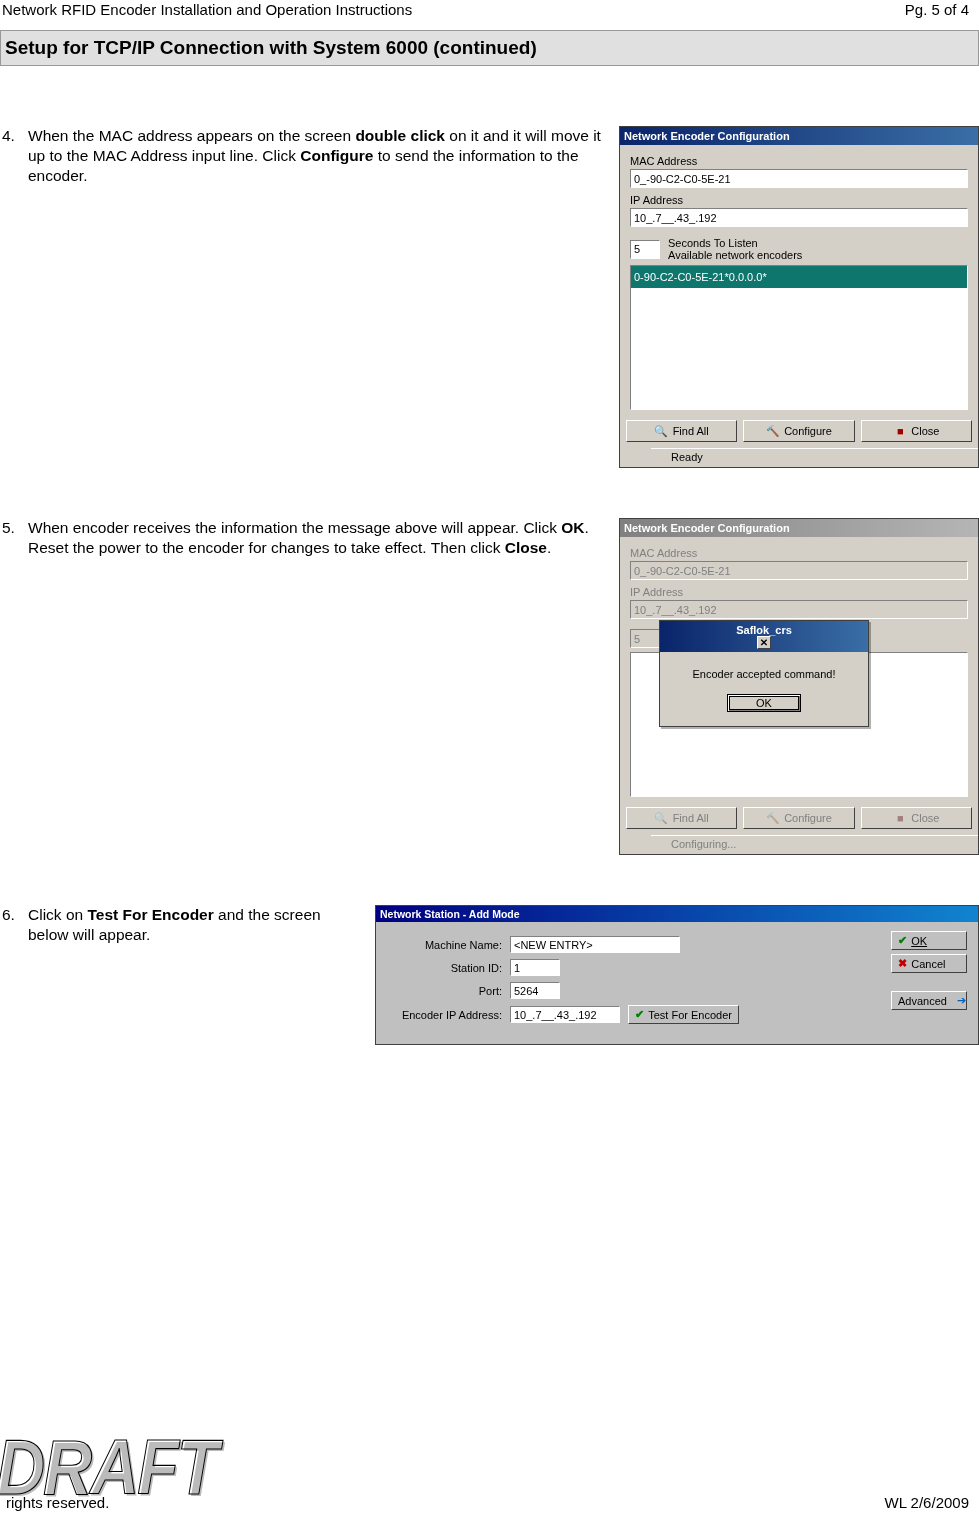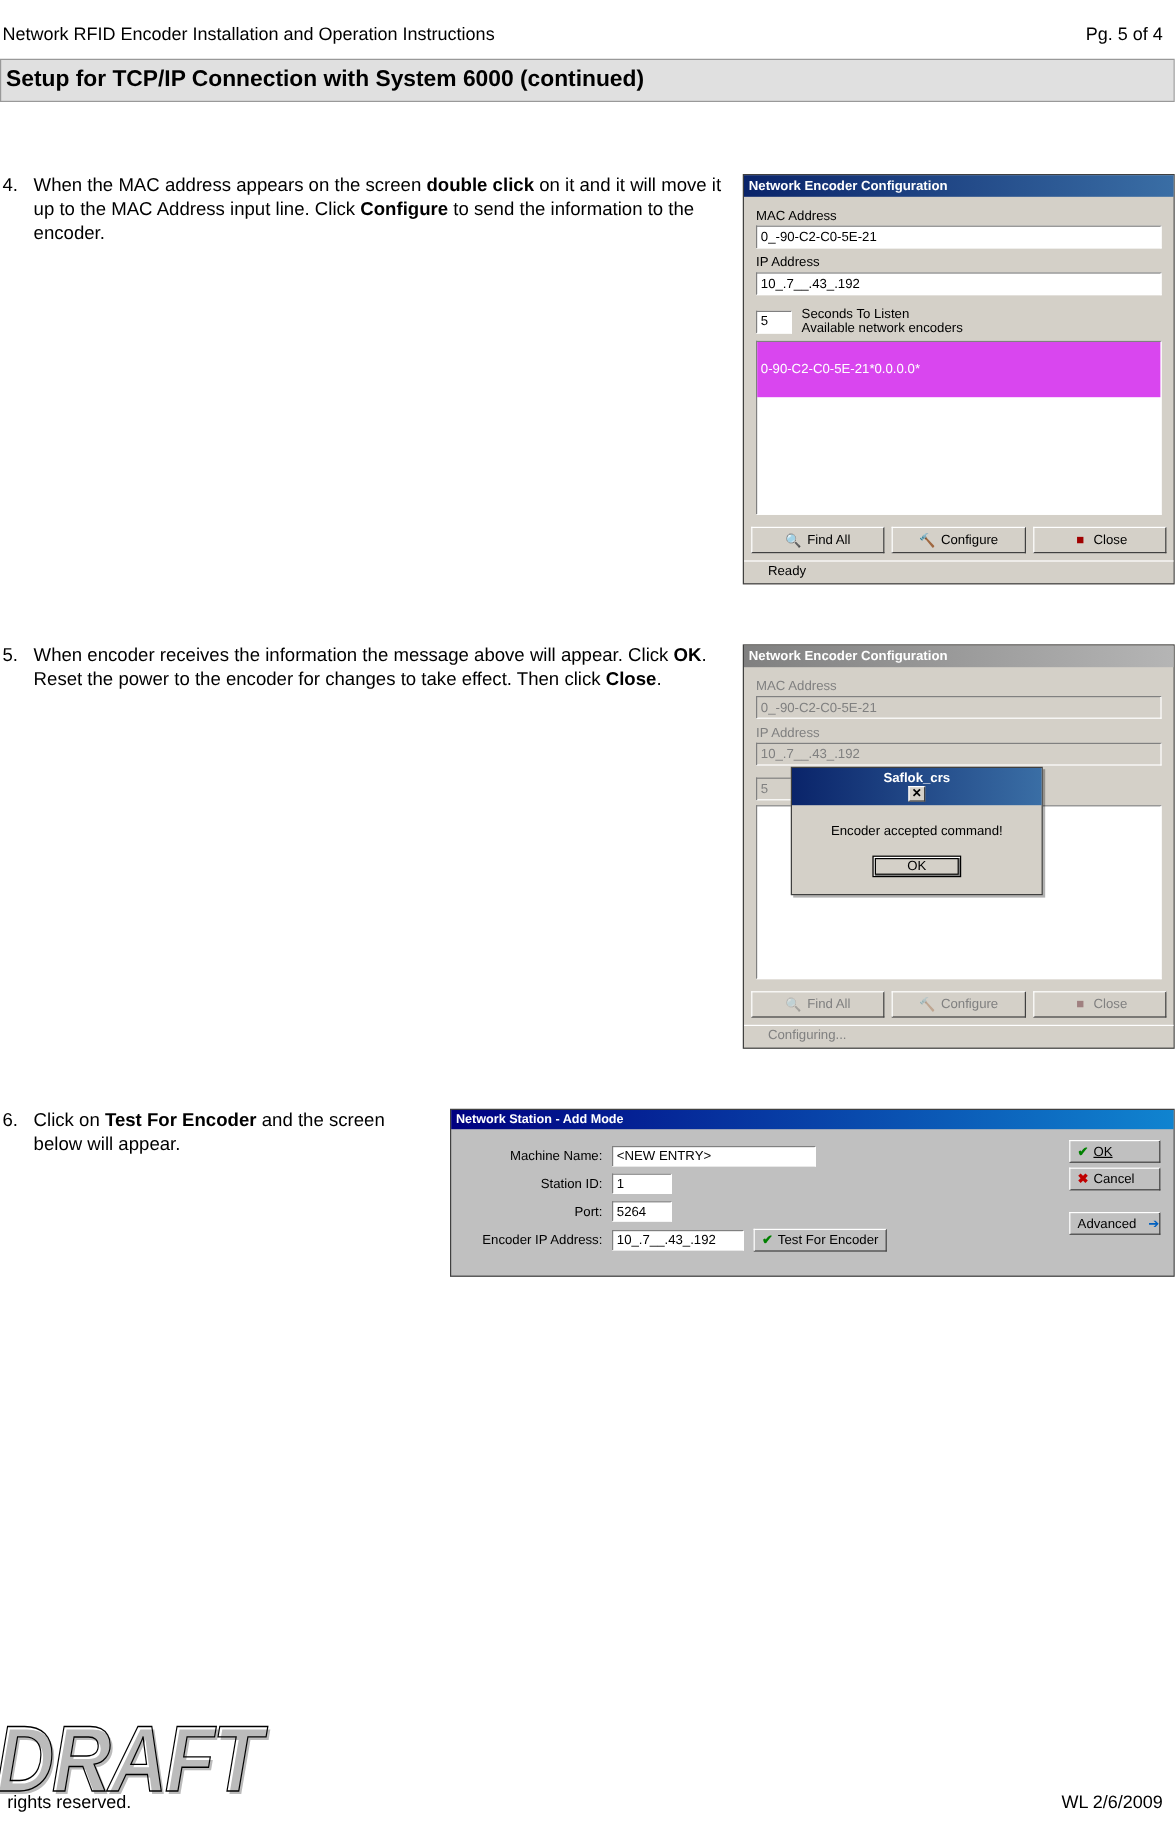--- a/index.html
+++ b/index.html
@@ -11,21 +11,21 @@
       font-family: Arial, Helvetica, sans-serif;
       width: 979px;
       height: 1535px;
       background: #fff;
       position: relative;
       color: #000;
     }
     .header {
       display: flex;
       justify-content: space-between;
-      padding: 20px 10px 12px 2px;
+      padding: 1px 10px 12px 2px;
       font-size: 15px;
     }
     .section-title {
       background: #e0e0e0;
       border: 1px solid #999;
       padding: 6px 4px;
       font-family: Arial Black, Arial, sans-serif;
       font-weight: 900;
       font-size: 19px;
       margin-bottom: 60px;
@@ -113,23 +113,23 @@
       width: 100%;
       height: 145px;
       border-top: 1px solid #808080;
       border-left: 1px solid #808080;
       border-right: 1px solid #fff;
       border-bottom: 1px solid #fff;
       background: #fff;
       margin-top: 4px;
     }
     .list-sel {
-      background: #d946ef;
+      background: #0f766e;
       color: #fff;
-      padding: 17px 3px;
+      padding: 5px 3px;
       font-size: 11px;
     }
     .btn-row {
       display: flex;
       gap: 6px;
       padding: 6px 6px;
       justify-content: space-between;
     }
     .btn-win {
       flex: 1;
@@ -145,20 +145,21 @@
       justify-content: center;
       gap: 4px;
     }
     .btn-win.disabled {
       color: #808080;
     }
     .status {
       padding: 2px 6px 4px 20px;
       border-top: 1px solid #fff;
       font-size: 11px;
+      margin-left: 31px;
     }
     .status.disabled {
       color: #808080;
     }
     .icon-box {
       width: 14px;
       height: 14px;
       display: inline-flex;
       align-items: center;
       justify-content: center;

